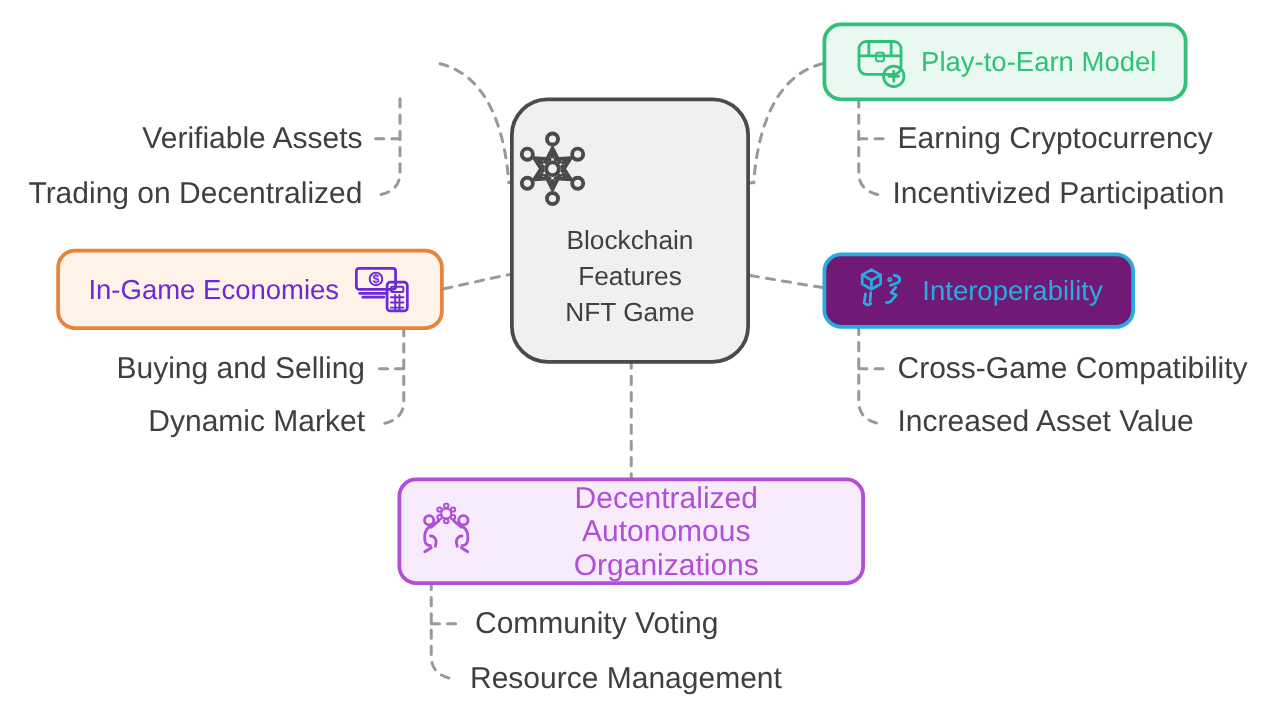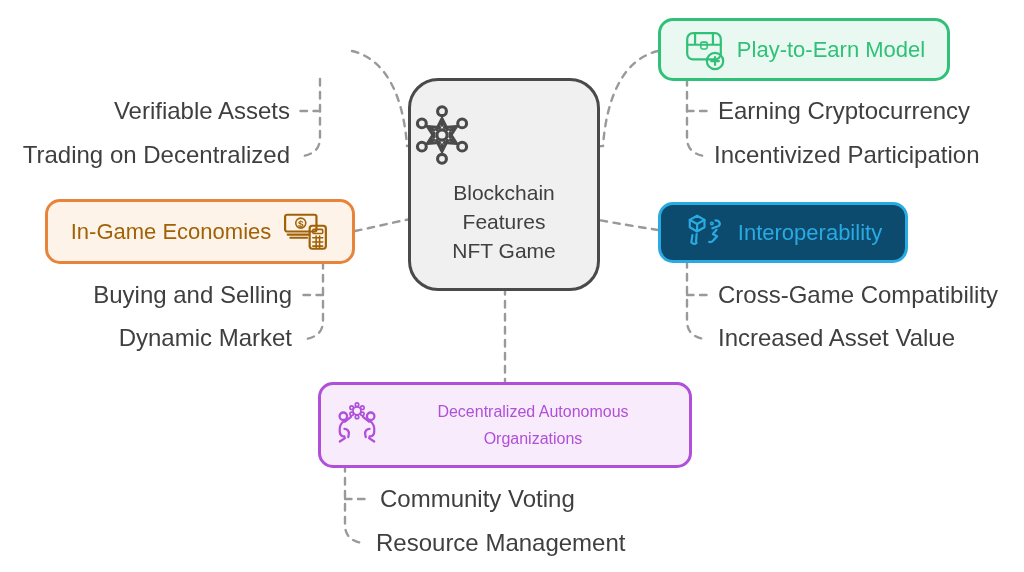--- a/index.html
+++ b/index.html
@@ -10,21 +10,21 @@
   .node{position:absolute;display:flex;align-items:center;justify-content:center;gap:12px;
         border:3px solid;border-radius:15px;box-sizing:border-box;padding:0 14px;}
   .node .label{font-size:22px;font-weight:400;white-space:nowrap;}
   .node svg{flex:0 0 auto;display:block;}
   .sub{position:absolute;font-size:24px;color:#3F3F3F;white-space:nowrap;line-height:24px;}
   .sub.r{text-align:right;}
   #center-node{position:absolute;left:408px;top:78px;width:192px;height:213px;
         border:3px solid;border-radius:30px;box-sizing:border-box;
         display:flex;flex-direction:column;justify-content:center;gap:12px;}
   #center-node .cline{font-size:21px;color:#404040;line-height:29px;text-align:center;}
-  #dao-node .label{font-size:16px;white-space:normal;text-align:center;line-height:27px;max-width:300px;}
+  #dao-node .label{font-size:24px;white-space:normal;text-align:center;line-height:27px;max-width:300px;}
   .icon-stroke{stroke:currentColor;fill:none;stroke-width:2.1;stroke-linecap:round;stroke-linejoin:round;}
   .icon-thin{stroke:currentColor;fill:none;stroke-width:1.5;stroke-linecap:round;stroke-linejoin:round;}
 </style>
 </head>
 <body>
 
 <div id="canvas">
 
   <svg id="connectors" viewBox="0 0 1024 572" style="color: rgb(153, 153, 153);">
     <path d="M352 51 C390 60 404 104 407 146 L416 147"></path>
@@ -54,36 +54,36 @@
       <path class="icon-stroke" d="M4 15 H36 M11.5 4.5 V15 M28.5 4.5 V15"></path>
       <rect class="icon-thin" x="17" y="12.5" width="6" height="6.5" rx="1.3"></rect>
       <circle class="icon-stroke" cx="30.5" cy="30.5" r="7.8" fill="#E9F9F1"></circle>
       <path class="icon-stroke" d="M30.5 26.8 V34.2 M26.8 30.5 H34.2"></path>
     </svg>
     <span class="label">Play-to-Earn Model</span>
   </div>
   <div class="sub" style="left:718px;top:99px;">Earning Cryptocurrency</div>
   <div class="sub" style="left:714px;top:143px;">Incentivized Participation</div>
 
-  <div class="node" id="ige-node" style="left: 45px; top: 199px; width: 310px; height: 65px; border-color: rgb(232, 131, 58); background-color: rgb(253, 243, 232); color: #a16207;">
+  <div class="node" id="ige-node" style="left: 45px; top: 199px; width: 310px; height: 65px; border-color: rgb(232, 131, 58); background-color: rgb(253, 243, 232); color: #6d28d9;">
     <span class="label">In-Game Economies</span>
     <svg width="46" height="40" viewBox="0 0 44 38">
       <rect class="icon-stroke" x="2" y="2.5" width="30" height="16" rx="2"></rect>
       <circle class="icon-thin" cx="17" cy="10.5" r="4.8"></circle>
       <text x="17" y="14" font-size="9.5" font-weight="bold" text-anchor="middle" fill="currentColor" font-family="Liberation Sans, sans-serif">$</text>
       <path class="icon-stroke" d="M4.5 21.5 H25 M7 24.5 H23"></path>
       <rect class="icon-stroke" x="25.5" y="13" width="15.5" height="22" rx="2.5" fill="#FDF3E8"></rect>
       <rect class="icon-thin" x="28.5" y="16.5" width="9.5" height="4" rx="1"></rect>
       <path class="icon-thin" d="M28.5 24.5 H38 M28.5 28.5 H38 M28.5 32.5 H38 M31.7 22.8 V34.5 M35 22.8 V34.5"></path>
     </svg>
   </div>
   <div class="sub r" style="right:732px;top:283px;">Buying and Selling</div>
   <div class="sub r" style="right:732px;top:326px;">Dynamic Market</div>
 
-  <div class="node" id="int-node" style="left: 658px; top: 202px; width: 250px; height: 61px; border-color: rgb(41, 171, 226); background-color: #0c4a6e; color: rgb(41, 171, 226);">
+  <div class="node" id="int-node" style="left: 658px; top: 202px; width: 250px; height: 61px; border-color: rgb(41, 171, 226); background-color: #701a75; color: rgb(41, 171, 226);">
     <svg width="42" height="42" viewBox="0 0 40 40">
       <path class="icon-stroke" d="M12.5 3.5 L19.5 7.5 L12.5 11.5 L5.5 7.5 Z"></path>
       <path class="icon-stroke" d="M5.5 7.5 V14.5 L12.5 18.5 V11.5 M19.5 7.5 V14.5 L12.5 18.5"></path>
       <path class="icon-stroke" d="M8 22 L7 29 M12 21 L11.5 28 M7 29 Q9.5 31.5 12 29.5"></path>
       <path class="icon-stroke" d="M30 8 C34 8 35.5 12 32.5 13.5 L27 15.5"></path>
       <circle class="icon-thin" cx="26.5" cy="11" r="1.2"></circle>
       <path class="icon-stroke" d="M31 17 L27.5 21 L31.5 23 L28 27 Q26.5 29 24 28.5"></path>
     </svg>
     <span class="label">Interoperability</span>
   </div>

